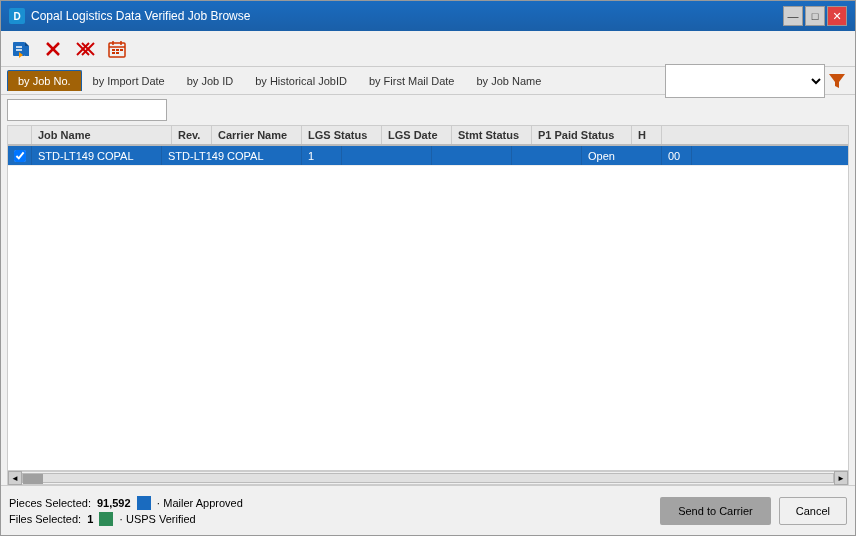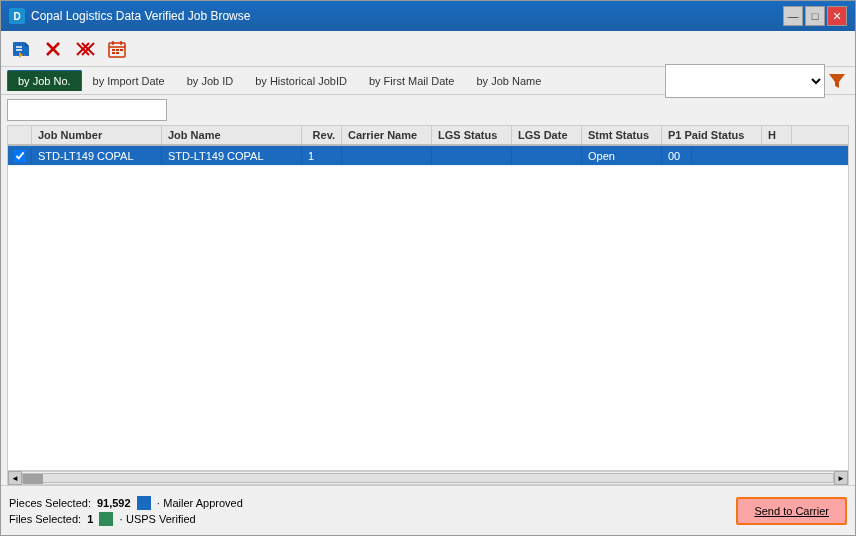--- a/index.html
+++ b/index.html
@@ -99,21 +99,21 @@
       padding: 4px 10px;
       font-size: 11px;
       cursor: pointer;
       border: 1px solid transparent;
       border-bottom: none;
       background: transparent;
       color: #333;
       white-space: nowrap;
     }
     .nav-tab.active {
-      background: #14532d;
+      background: #a16207;
       color: white;
       border-color: #1a5fa8;
       border-radius: 2px 2px 0 0;
     }
     .filter-dropdown {
       height: 20px;
       font-size: 11px;
       border: 1px solid #aaa;
       background: white;
       padding: 16px 4px;
@@ -268,40 +268,39 @@
     .action-btn {
       height: 28px;
       padding: 0 16px;
       font-size: 11px;
       border: 1px solid #aaa;
       background: #f0f0f0;
       cursor: pointer;
       border-radius: 2px;
     }
     .action-btn.primary {
-      border: 2px solid #f97316;
-      background: #fca5a5;
-      text-decoration: underline;
+      border: 2px solid #a3a3a3;
+      background: #a3a3a3;
     }
 
     .nav-tabs-row {
       display: flex;
       align-items: center;
       flex-shrink: 0;
       padding: 0 6px;
       background: #f0f0f0;
       border-bottom: 1px solid #ccc;
       height: 28px;
       gap: 0;
     }
 
     .col-checkbox { width: 24px; flex-shrink: 0; }
     .col-jobnum { width: 130px; flex-shrink: 0; }
     .col-jobname { width: 140px; flex-shrink: 0; }
-    .col-rev { width: 40px; flex-shrink: 0; text-align: right; }
+    .col-rev { width: 40px; flex-shrink: 0; }
     .col-carrier { width: 90px; flex-shrink: 0; }
     .col-lgsstatus { width: 80px; flex-shrink: 0; }
     .col-lgsdate { width: 70px; flex-shrink: 0; }
     .col-stmtstatus { width: 80px; flex-shrink: 0; }
     .col-p1 { width: 100px; flex-shrink: 0; }
     .col-h { width: 30px; flex-shrink: 0; }
   </style>
 </head>
 <body>
 
@@ -377,21 +376,20 @@
     </button>
   </div>
 
   <div class="search-area">
     <input type="text" class="search-input" value="" style="">
   </div>
 
   <div class="table-container">
     <div class="table-header">
       <div class="th col-checkbox"></div>
-      <div class="th col-jobnum">Job Number</div>
       <div class="th col-jobname">Job Name</div>
       <div class="th col-rev">Rev.</div>
       <div class="th col-carrier">Carrier Name</div>
       <div class="th col-lgsstatus">LGS Status</div>
       <div class="th col-lgsdate">LGS Date</div>
       <div class="th col-stmtstatus">Stmt Status</div>
       <div class="th col-p1">P1 Paid Status</div>
       <div class="th col-h">H</div>
     </div>
     <div class="table-body">
@@ -429,16 +427,17 @@
       </div>
       <div class="status-row">
         <span>Files Selected:</span>
         <span style="font-weight:bold;">1</span>
         <div class="legend-box" style="background:#2e8b57; width:14px; height:14px;"></div>
         <span>· USPS Verified</span>
       </div>
     </div>
     <div class="status-right">
       <button class="action-btn primary">Send to Carrier</button>
+      <button class="action-btn">Cancel</button>
     </div>
   </div>
 
 </div>
 
 </body></html>

